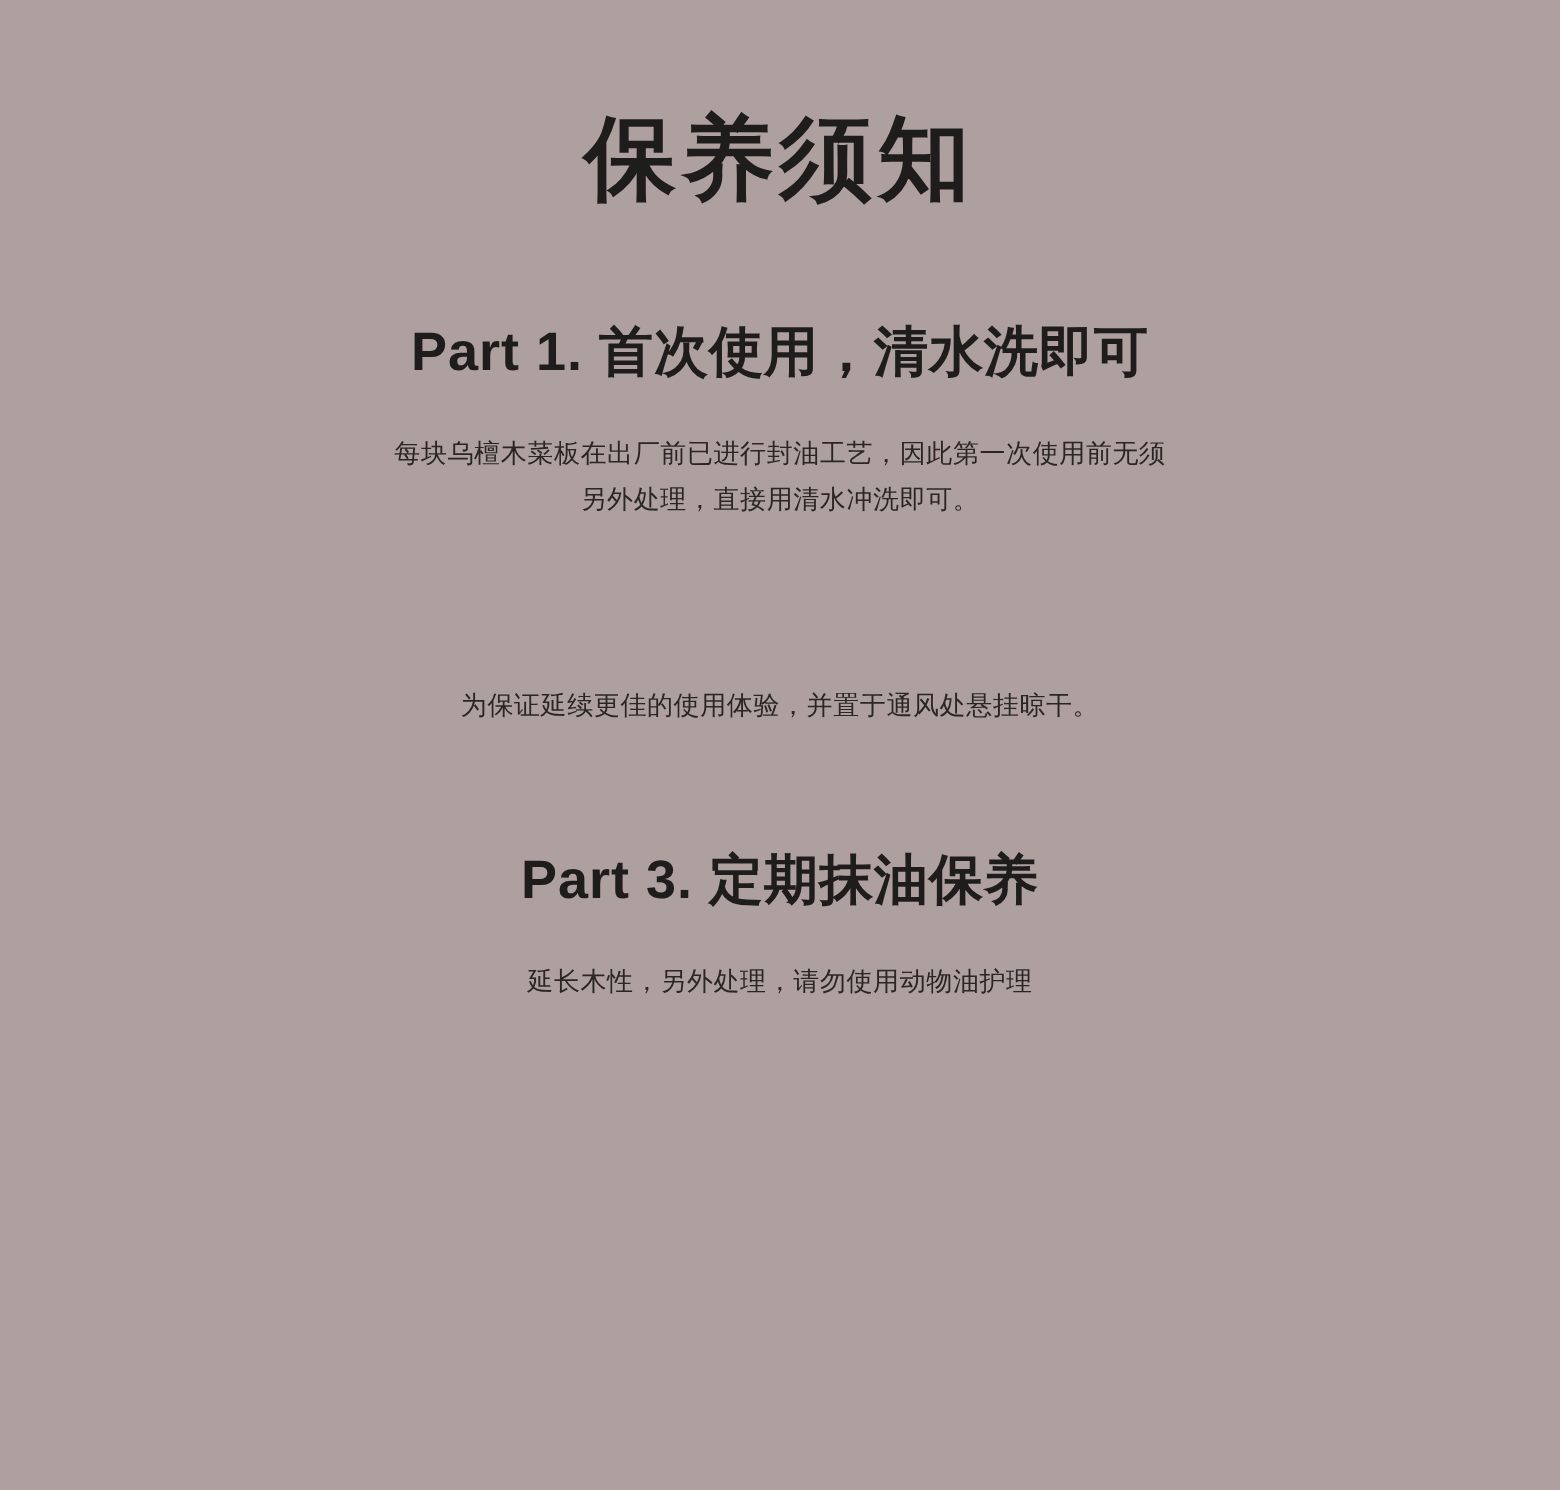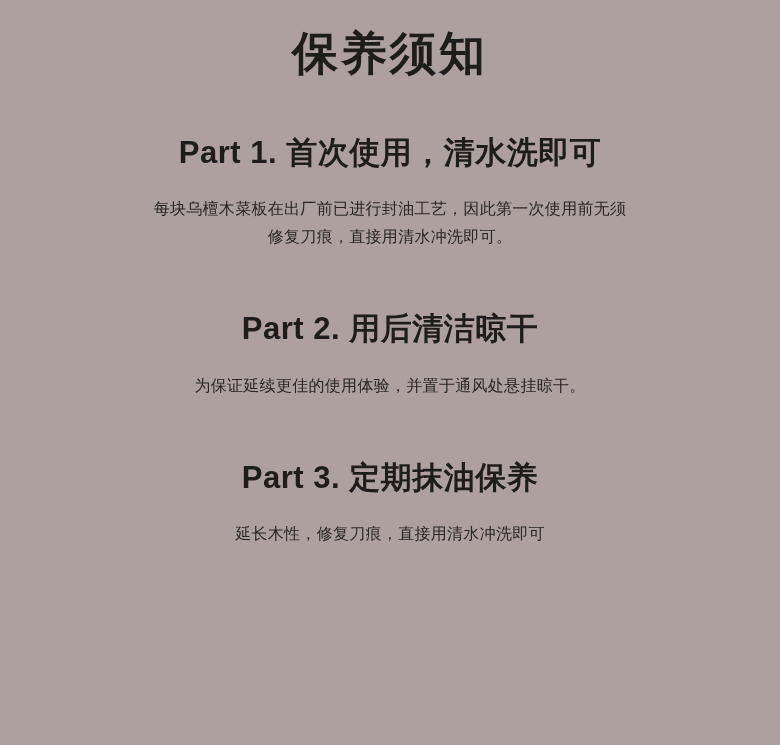--- a/index.html
+++ b/index.html
@@ -11,21 +11,21 @@
     height: 745px;
     background: #ada09f;
     font-family: "Liberation Sans", sans-serif;
     color: #231f20;
     overflow: hidden;
   }
   .page {
     width: 780px;
     height: 745px;
     box-sizing: border-box;
-    padding: 26px 34px 0 34px;
+    padding: 52px 34px 0 34px;
     display: flex;
     flex-direction: column;
     align-items: center;
   }
   .main-title {
     font-size: 46px;
     font-weight: bold;
     letter-spacing: 3px;
     color: #1f1c1c;
     margin: 0;
@@ -35,62 +35,61 @@
   .section {
     width: 100%;
     display: flex;
     flex-direction: column;
     align-items: center;
   }
   .sec-1 { margin-top: 52px; }
   .sec-2 { margin-top: 58px; }
   .sec-3 { margin-top: 58px; justify-content: center; }
   .sec-heading {
-    font-size: 31px;
+    font-size: 27px;
     font-weight: bold;
     color: #1f1c1c;
     margin: 0;
     text-align: center;
     line-height: 1.3;
     letter-spacing: 0.5px;
   }
   .sec-body {
     margin: 22px 0 0 0;
-    font-size: 16px;
+    font-size: 13px;
     line-height: 1.75;
     color: #2b2626;
     text-align: center;
     max-width: 712px;
     letter-spacing: 0.3px;
   }
   .sec-body.narrow { max-width: 640px; }
   .sec-body .line { display: block; }
 </style>
 </head>
 <body>
 
 <div class="page">
 
   <h1 class="main-title">保养须知</h1>
 
   <div class="section sec-1">
     <h2 class="sec-heading">Part 1. 首次使用，清水洗即可</h2>
     <p class="sec-body">
       <span class="line">每块乌檀木菜板在出厂前已进行封油工艺，因此第一次使用前无须</span>
-      <span class="line">修复刀痕，直接用清水冲洗即可。</span>
+      <span class="line">另外处理，直接用清水冲洗即可。</span>
     </p>
   </div>
 
   <div class="section sec-2">
-    <h2 class="sec-heading">Part 2. 用后清洁晾干</h2>
     <p class="sec-body narrow">
       <span class="line">为保证延续更佳的使用体验，并置于通风处悬挂晾干。</span>
     </p>
   </div>
 
   <div class="section sec-3">
     <h2 class="sec-heading">Part 3. 定期抹油保养</h2>
     <p class="sec-body narrow">
-      <span class="line">延长木性，修复刀痕，直接用清水冲洗即可</span>
+      <span class="line">延长木性，另外处理，请勿使用动物油护理</span>
     </p>
   </div>
 
 </div>
 
 </body></html>

